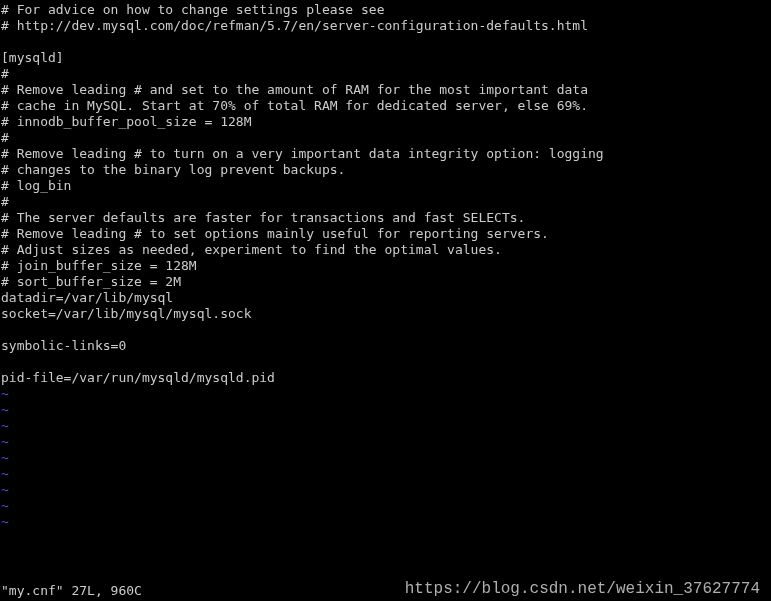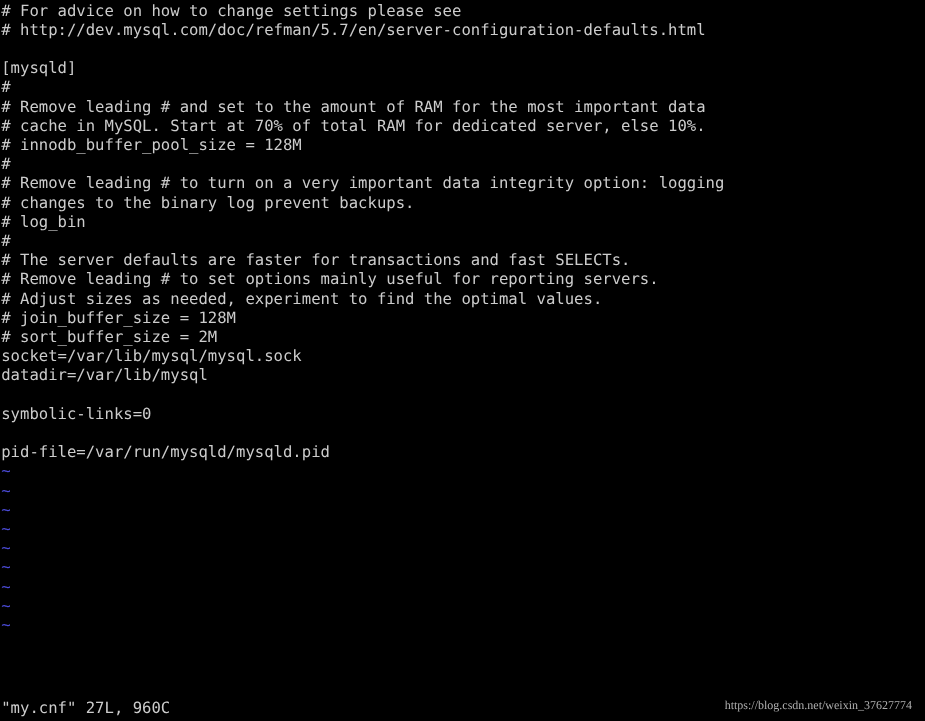--- a/index.html
+++ b/index.html
@@ -52,53 +52,53 @@
     color: #cccccc;
     padding-left: 1px;
     font-family: "DejaVu Sans Mono", "Liberation Mono", monospace;
     font-size: 13px;
   }
   #watermark {
     position: absolute;
     right: 11px;
     bottom: 3px;
     color: #b9b9b9;
-    font-family: Liberation Serif, serif;
-    font-size: 10px;
+    font-family: Liberation Mono, monospace;
+    font-size: 16px;
     line-height: 18px;
     white-space: pre;
     opacity: 0.95;
   }
 </style>
 </head>
 <body>
 
 <div id="terminal">
 
   <div id="buffer">
       <div class="line"># For advice on how to change settings please see</div>
       <div class="line"># http://dev.mysql.com/doc/refman/5.7/en/server-configuration-defaults.html</div>
       <div class="line blank">&nbsp;</div>
       <div class="line">[mysqld]</div>
       <div class="line">#</div>
       <div class="line"># Remove leading # and set to the amount of RAM for the most important data</div>
-      <div class="line"># cache in MySQL. Start at 70% of total RAM for dedicated server, else 10%.</div>
+      <div class="line"># cache in MySQL. Start at 70% of total RAM for dedicated server, else 69%.</div>
       <div class="line"># innodb_buffer_pool_size = 128M</div>
       <div class="line">#</div>
       <div class="line"># Remove leading # to turn on a very important data integrity option: logging</div>
       <div class="line"># changes to the binary log prevent backups.</div>
       <div class="line"># log_bin</div>
       <div class="line">#</div>
       <div class="line"># The server defaults are faster for transactions and fast SELECTs.</div>
       <div class="line"># Remove leading # to set options mainly useful for reporting servers.</div>
       <div class="line"># Adjust sizes as needed, experiment to find the optimal values.</div>
       <div class="line"># join_buffer_size = 128M</div>
       <div class="line"># sort_buffer_size = 2M</div>
+      <div class="line">datadir=/var/lib/mysql</div>
       <div class="line">socket=/var/lib/mysql/mysql.sock</div>
-      <div class="line">datadir=/var/lib/mysql</div>
       <div class="line blank">&nbsp;</div>
       <div class="line">symbolic-links=0</div>
       <div class="line blank">&nbsp;</div>
       <div class="line">pid-file=/var/run/mysqld/mysqld.pid</div>
       <div class="line tilde">~</div>
       <div class="line tilde">~</div>
       <div class="line tilde">~</div>
       <div class="line tilde">~</div>
       <div class="line tilde">~</div>
       <div class="line tilde">~</div>

